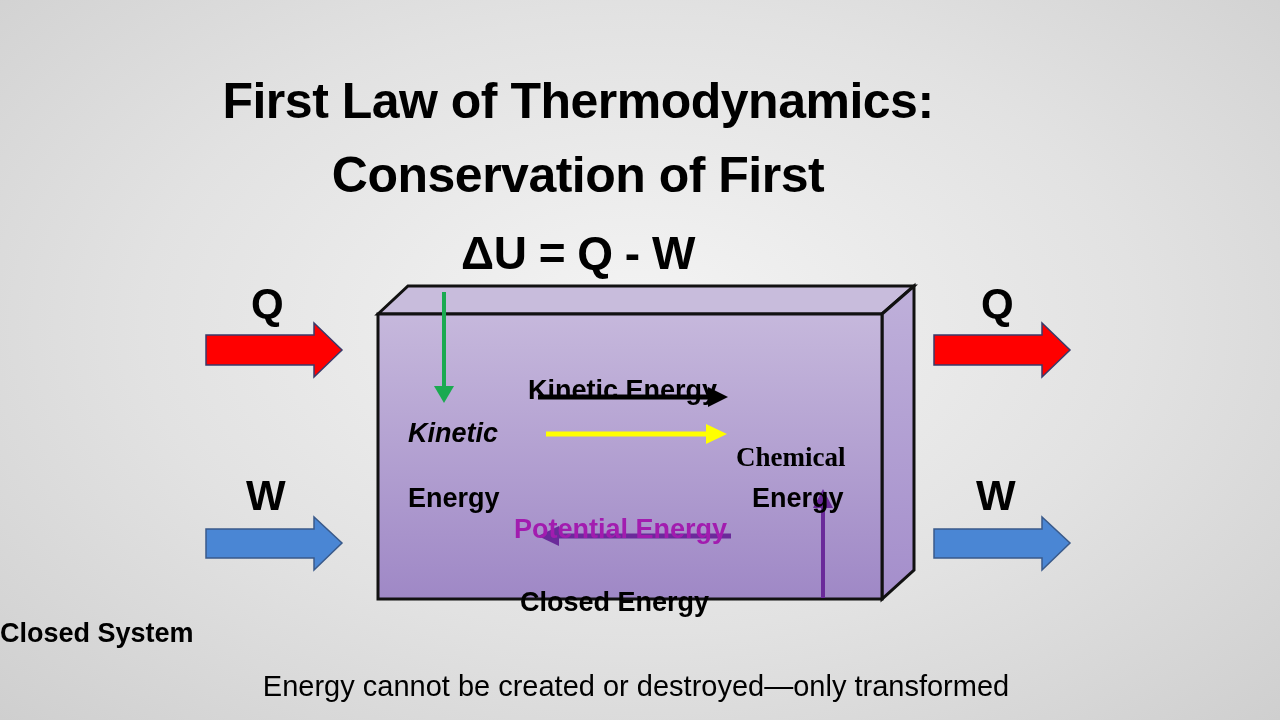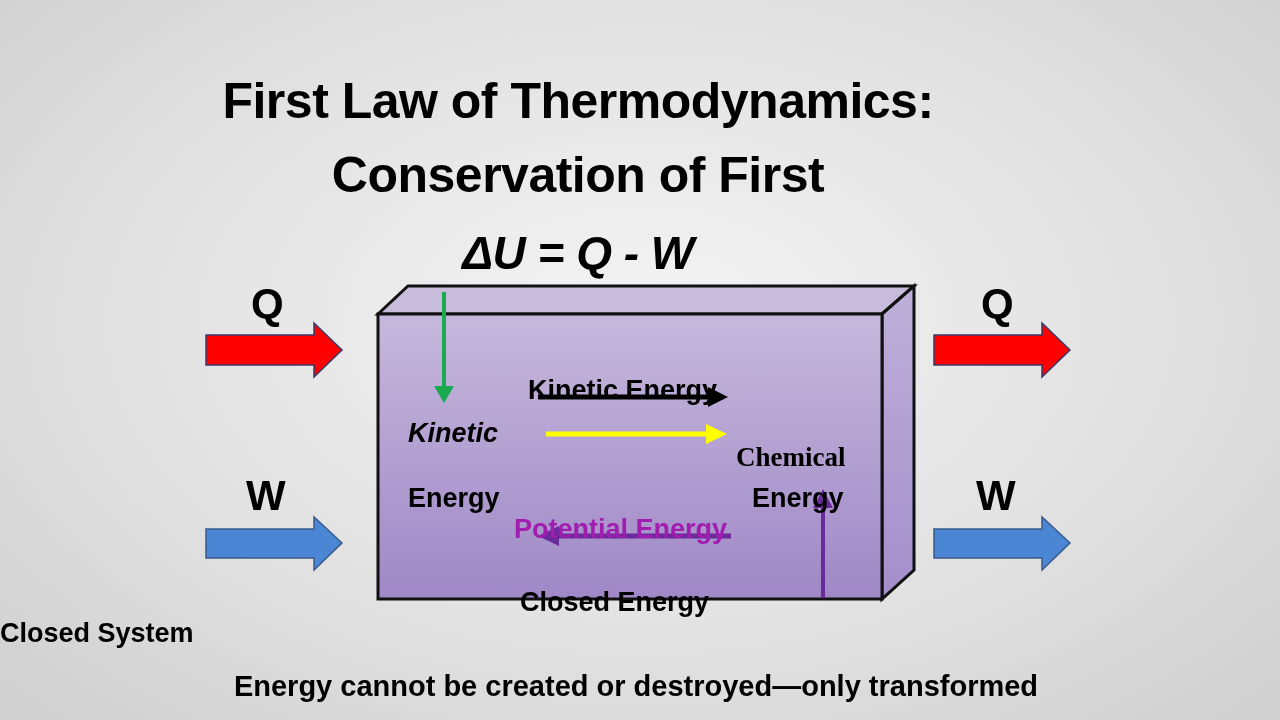--- a/index.html
+++ b/index.html
@@ -2,28 +2,28 @@
 <html><head>
 <meta charset="utf-8">
 <style>
   html, body { margin: 0; padding: 0; }
   body {
     width: 1280px; height: 720px; overflow: hidden; position: relative;
     background: radial-gradient(ellipse at 50% 45%, #f4f4f4 0%, #e2e2e2 55%, #cfcfcf 100%);
     font-family: "Liberation Sans", sans-serif;
     color: #000;
   }
-  .abs { position: absolute; font-weight: bold; }
+  .abs { position: absolute; }
   .title {
     left: 0; width: 1156px; text-align: center; font-weight: bold;
     font-size: 50px; letter-spacing: -0.5px;
   }
   .t1 { top: 72px; }
   .t2 { top: 146px; }
-  .eq { top: 226px; font-size: 46px; font-style: italic; }
+  .eq { top: 226px; font-size: 46px; }
   .lbl { font-weight: bold; font-size: 42px; }
   .box-text { font-weight: bold; font-size: 27px; position: absolute; margin-top: 28px; }
   .closed { left: 0; width: 1270px; text-align: left; top: 618px; font-weight: bold; font-size: 27px; }
   .footer { left: 0; width: 1272px; text-align: center; top: 670px; font-size: 29px; }
   svg.diagram { position: absolute; left: 0; top: 0; }
 </style>
 </head>
 <body>
 
 <div class="abs title t1">First Law of Thermodynamics:</div>

